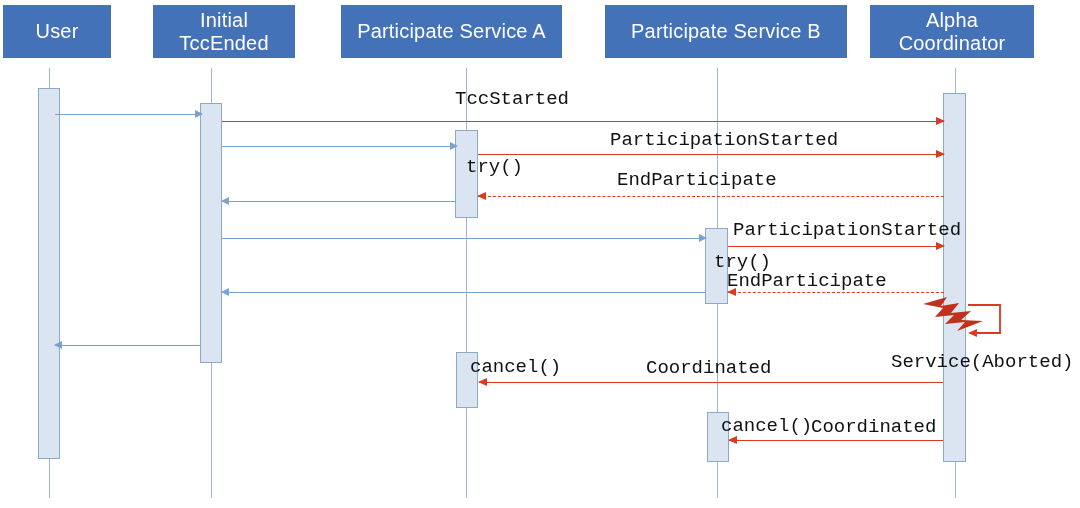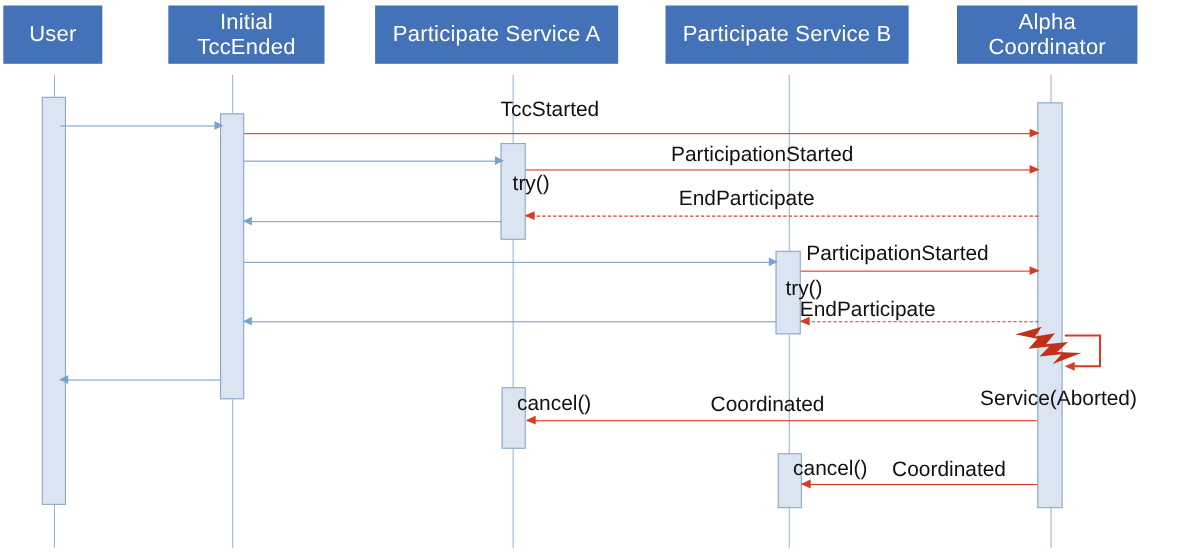--- a/index.html
+++ b/index.html
@@ -22,37 +22,37 @@
   .msg.solid-red .shaft{border-top:1.6px solid #d93a22;}
   .msg.dashed-red .shaft{border-top:1.6px dashed #d93a22;}
   .msg.solid-blue .shaft{border-top:1.4px solid #7ba2cc;}
 
   .head{position:absolute;width:0;height:0;top:-4.5px;}
   .head.right-red{right:-1px;border-top:4.5px solid transparent;border-bottom:4.5px solid transparent;border-left:9px solid #d93a22;}
   .head.left-red{left:-1px;border-top:4.5px solid transparent;border-bottom:4.5px solid transparent;border-right:9px solid #d93a22;}
   .head.right-blue{right:-1px;top:-4px;border-top:4px solid transparent;border-bottom:4px solid transparent;border-left:8px solid #7ba2cc;}
   .head.left-blue{left:-1px;top:-4px;border-top:4px solid transparent;border-bottom:4px solid transparent;border-right:8px solid #7ba2cc;}
 
-  .label{position:absolute;font-size:19px;color:#111111;white-space:nowrap;line-height:1;}
+  .label{position:absolute;font-size:19px;color:#111111;white-space:nowrap;line-height:1;font-family:Liberation Mono, monospace;}
   .bolt{position:absolute;}
   .selfloop{position:absolute;}
 </style>
 </head>
 <body>
 
 <div id="diagram">
   <div id="lifelines">
       <div class="lifeline-line" style="left: 49px; top: 68px; height: 430px; background: rgb(155, 183, 212);"></div>
-      <div class="lifeline-header" style="left: 3px; top: 5px; width: 90px; height: 53px; background: rgb(68, 114, 184); color: rgb(255, 255, 255);">User</div>
+      <div class="lifeline-header" style="left: 3px; top: 5px; width: 108px; height: 53px; background: rgb(68, 114, 184); color: rgb(255, 255, 255);">User</div>
       <div class="lifeline-line" style="left: 211px; top: 68px; height: 430px; background: rgb(155, 183, 212);"></div>
       <div class="lifeline-header" style="left: 153px; top: 5px; width: 142px; height: 53px; background: rgb(68, 114, 184); color: rgb(255, 255, 255);">Initial TccEnded</div>
       <div class="lifeline-line" style="left: 466px; top: 68px; height: 430px; background: rgb(155, 183, 212);"></div>
       <div class="lifeline-header" style="left: 341px; top: 5px; width: 221px; height: 53px; background: rgb(68, 114, 184); color: rgb(255, 255, 255);">Participate Service A</div>
       <div class="lifeline-line" style="left: 717px; top: 68px; height: 430px; background: rgb(155, 183, 212);"></div>
-      <div class="lifeline-header" style="left: 605px; top: 5px; width: 221px; height: 53px; background: rgb(68, 114, 184); color: rgb(255, 255, 255);">Participate Service B</div>
+      <div class="lifeline-header" style="left: 605px; top: 5px; width: 242px; height: 53px; background: rgb(68, 114, 184); color: rgb(255, 255, 255);">Participate Service B</div>
       <div class="lifeline-line" style="left: 955px; top: 68px; height: 430px; background: rgb(155, 183, 212);"></div>
       <div class="lifeline-header" style="left: 870px; top: 5px; width: 164px; height: 53px; background: rgb(68, 114, 184); color: #ffffff;">Alpha Coordinator</div>
     </div>
   <div id="activations">
       <div class="activation" style="left: 38px; top: 88px; width: 22px; height: 371px; background: rgb(219, 229, 241); border-color: rgb(142, 169, 200);"></div>
       <div class="activation" style="left: 200px; top: 103px; width: 22px; height: 260px; background: rgb(219, 229, 241); border-color: rgb(142, 169, 200);"></div>
       <div class="activation" style="left: 455px; top: 130px; width: 23px; height: 88px; background: rgb(219, 229, 241); border-color: rgb(142, 169, 200);"></div>
       <div class="activation" style="left: 705px; top: 228px; width: 23px; height: 76px; background: rgb(219, 229, 241); border-color: rgb(142, 169, 200);"></div>
       <div class="activation" style="left: 943px; top: 93px; width: 23px; height: 369px; background: rgb(219, 229, 241); border-color: rgb(142, 169, 200);"></div>
       <div class="activation" style="left: 456px; top: 352px; width: 22px; height: 56px; background: rgb(219, 229, 241); border-color: rgb(142, 169, 200);"></div>

